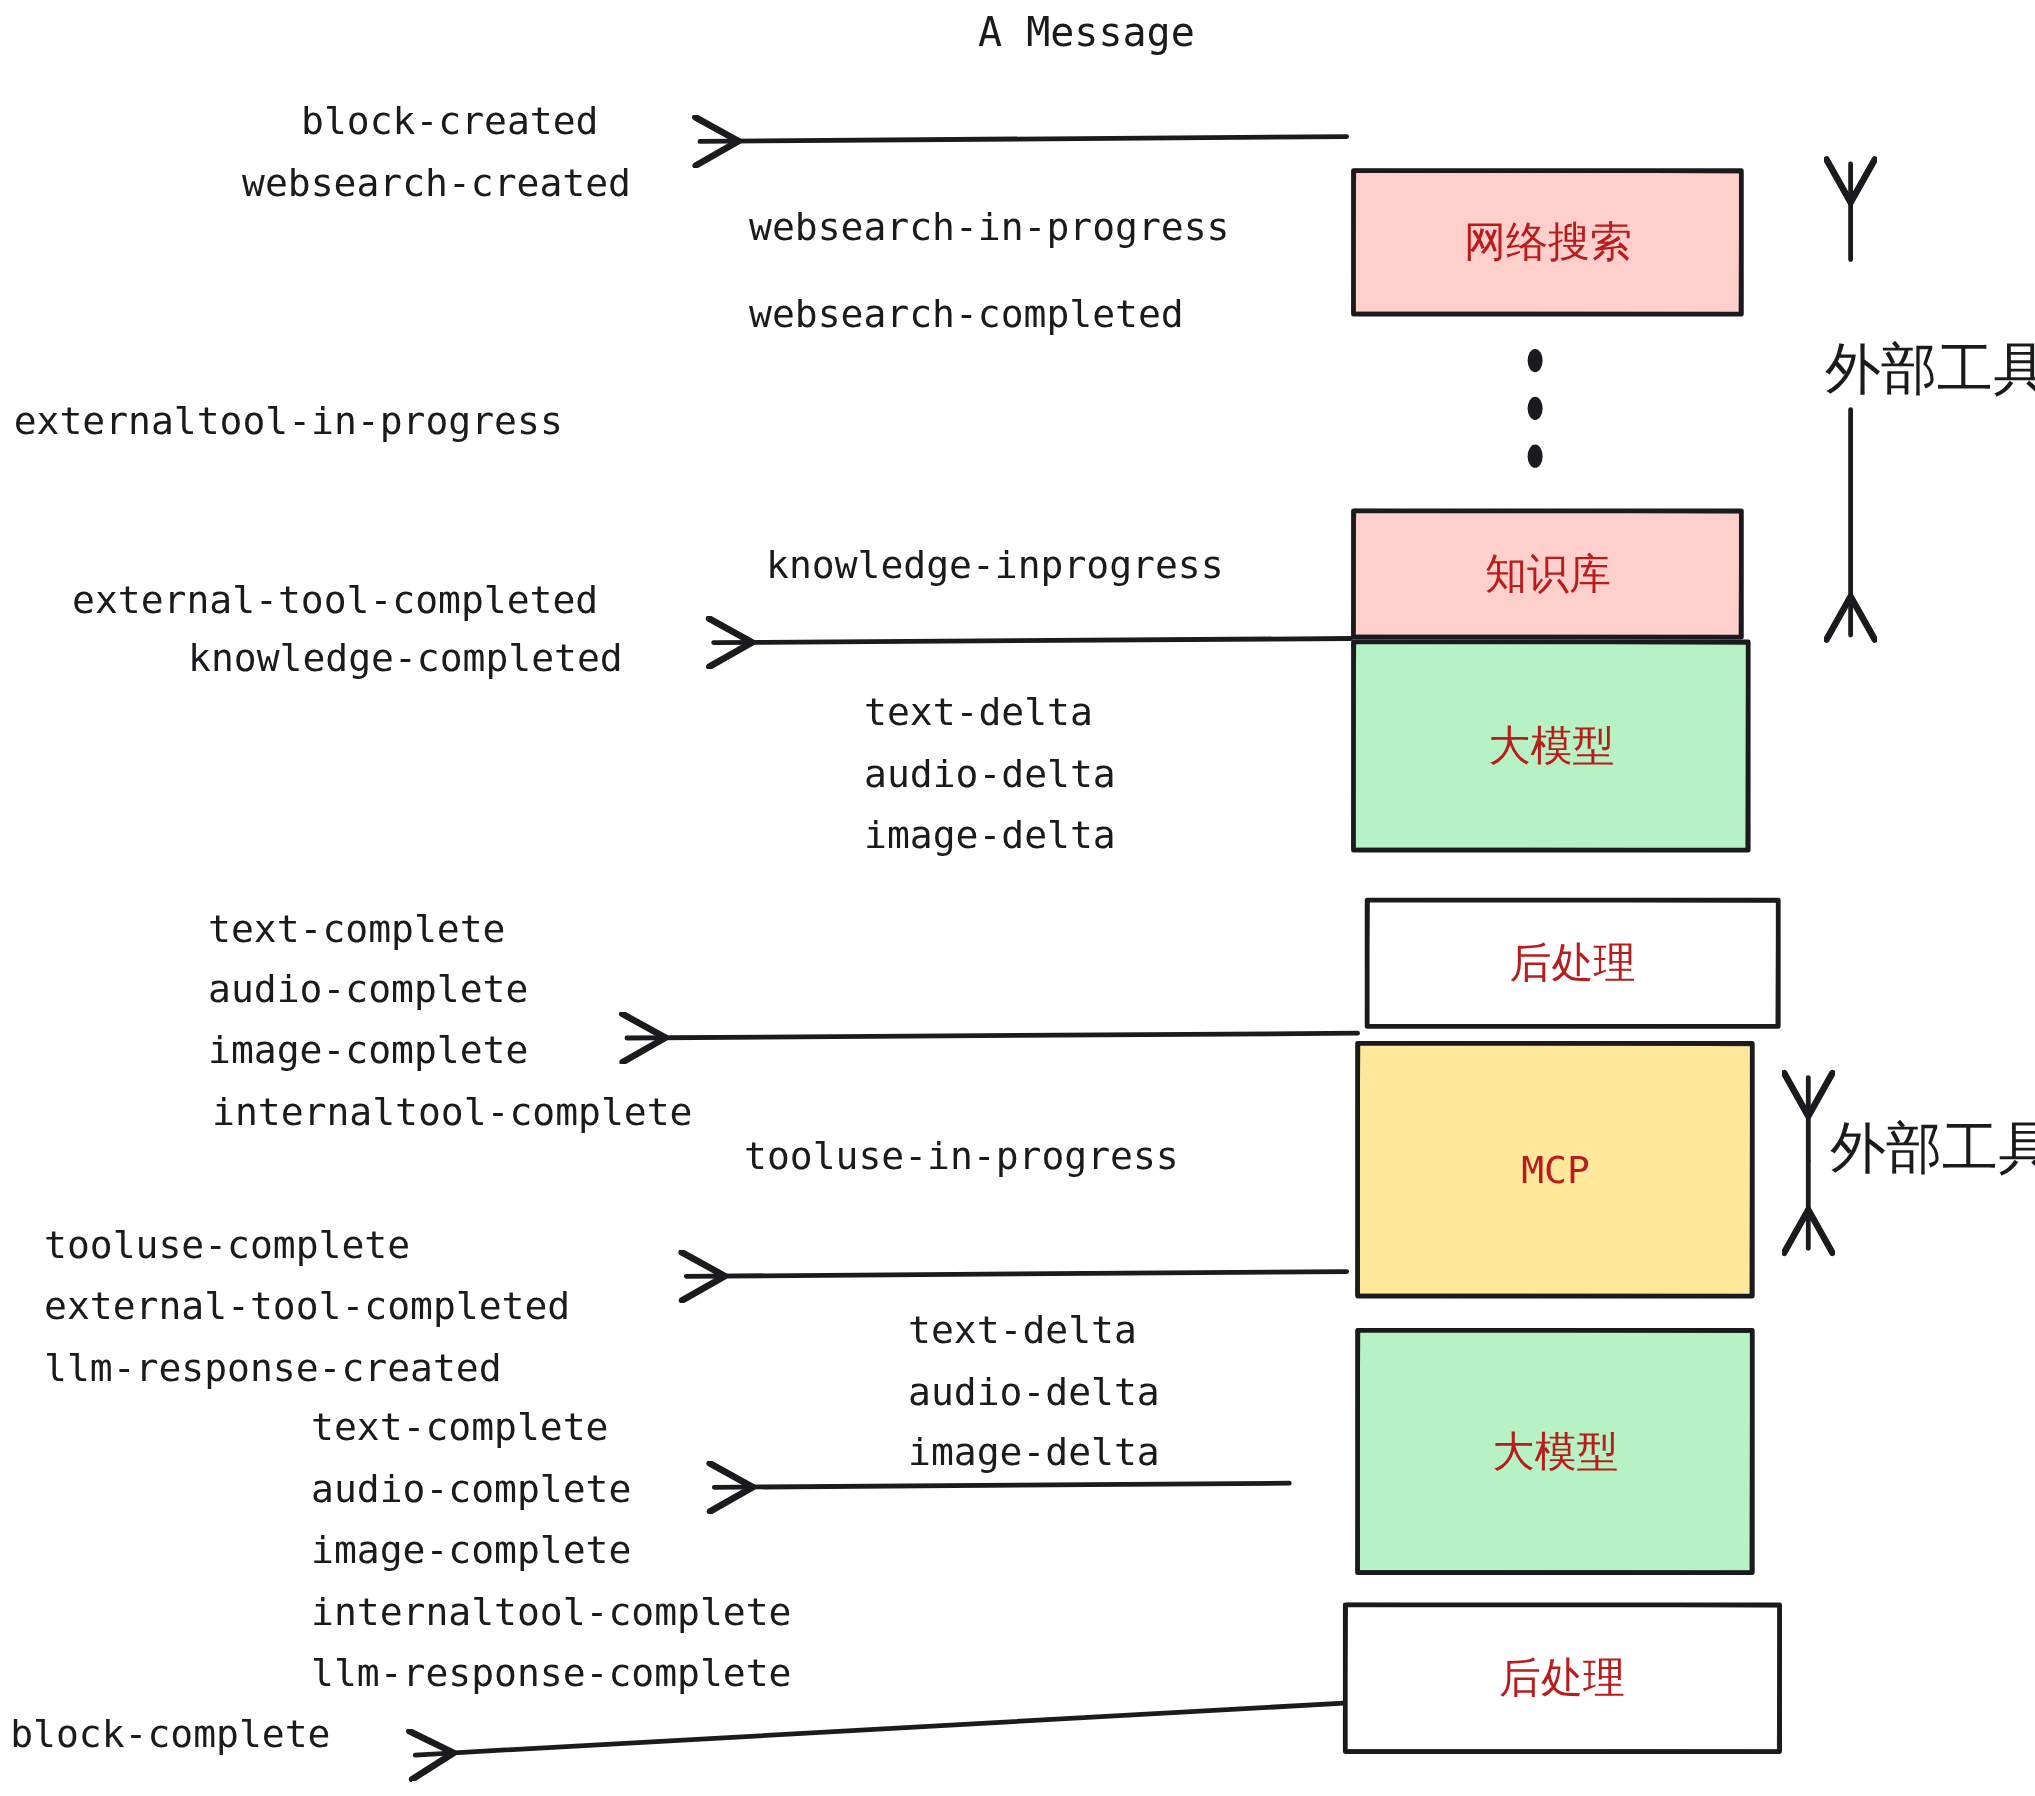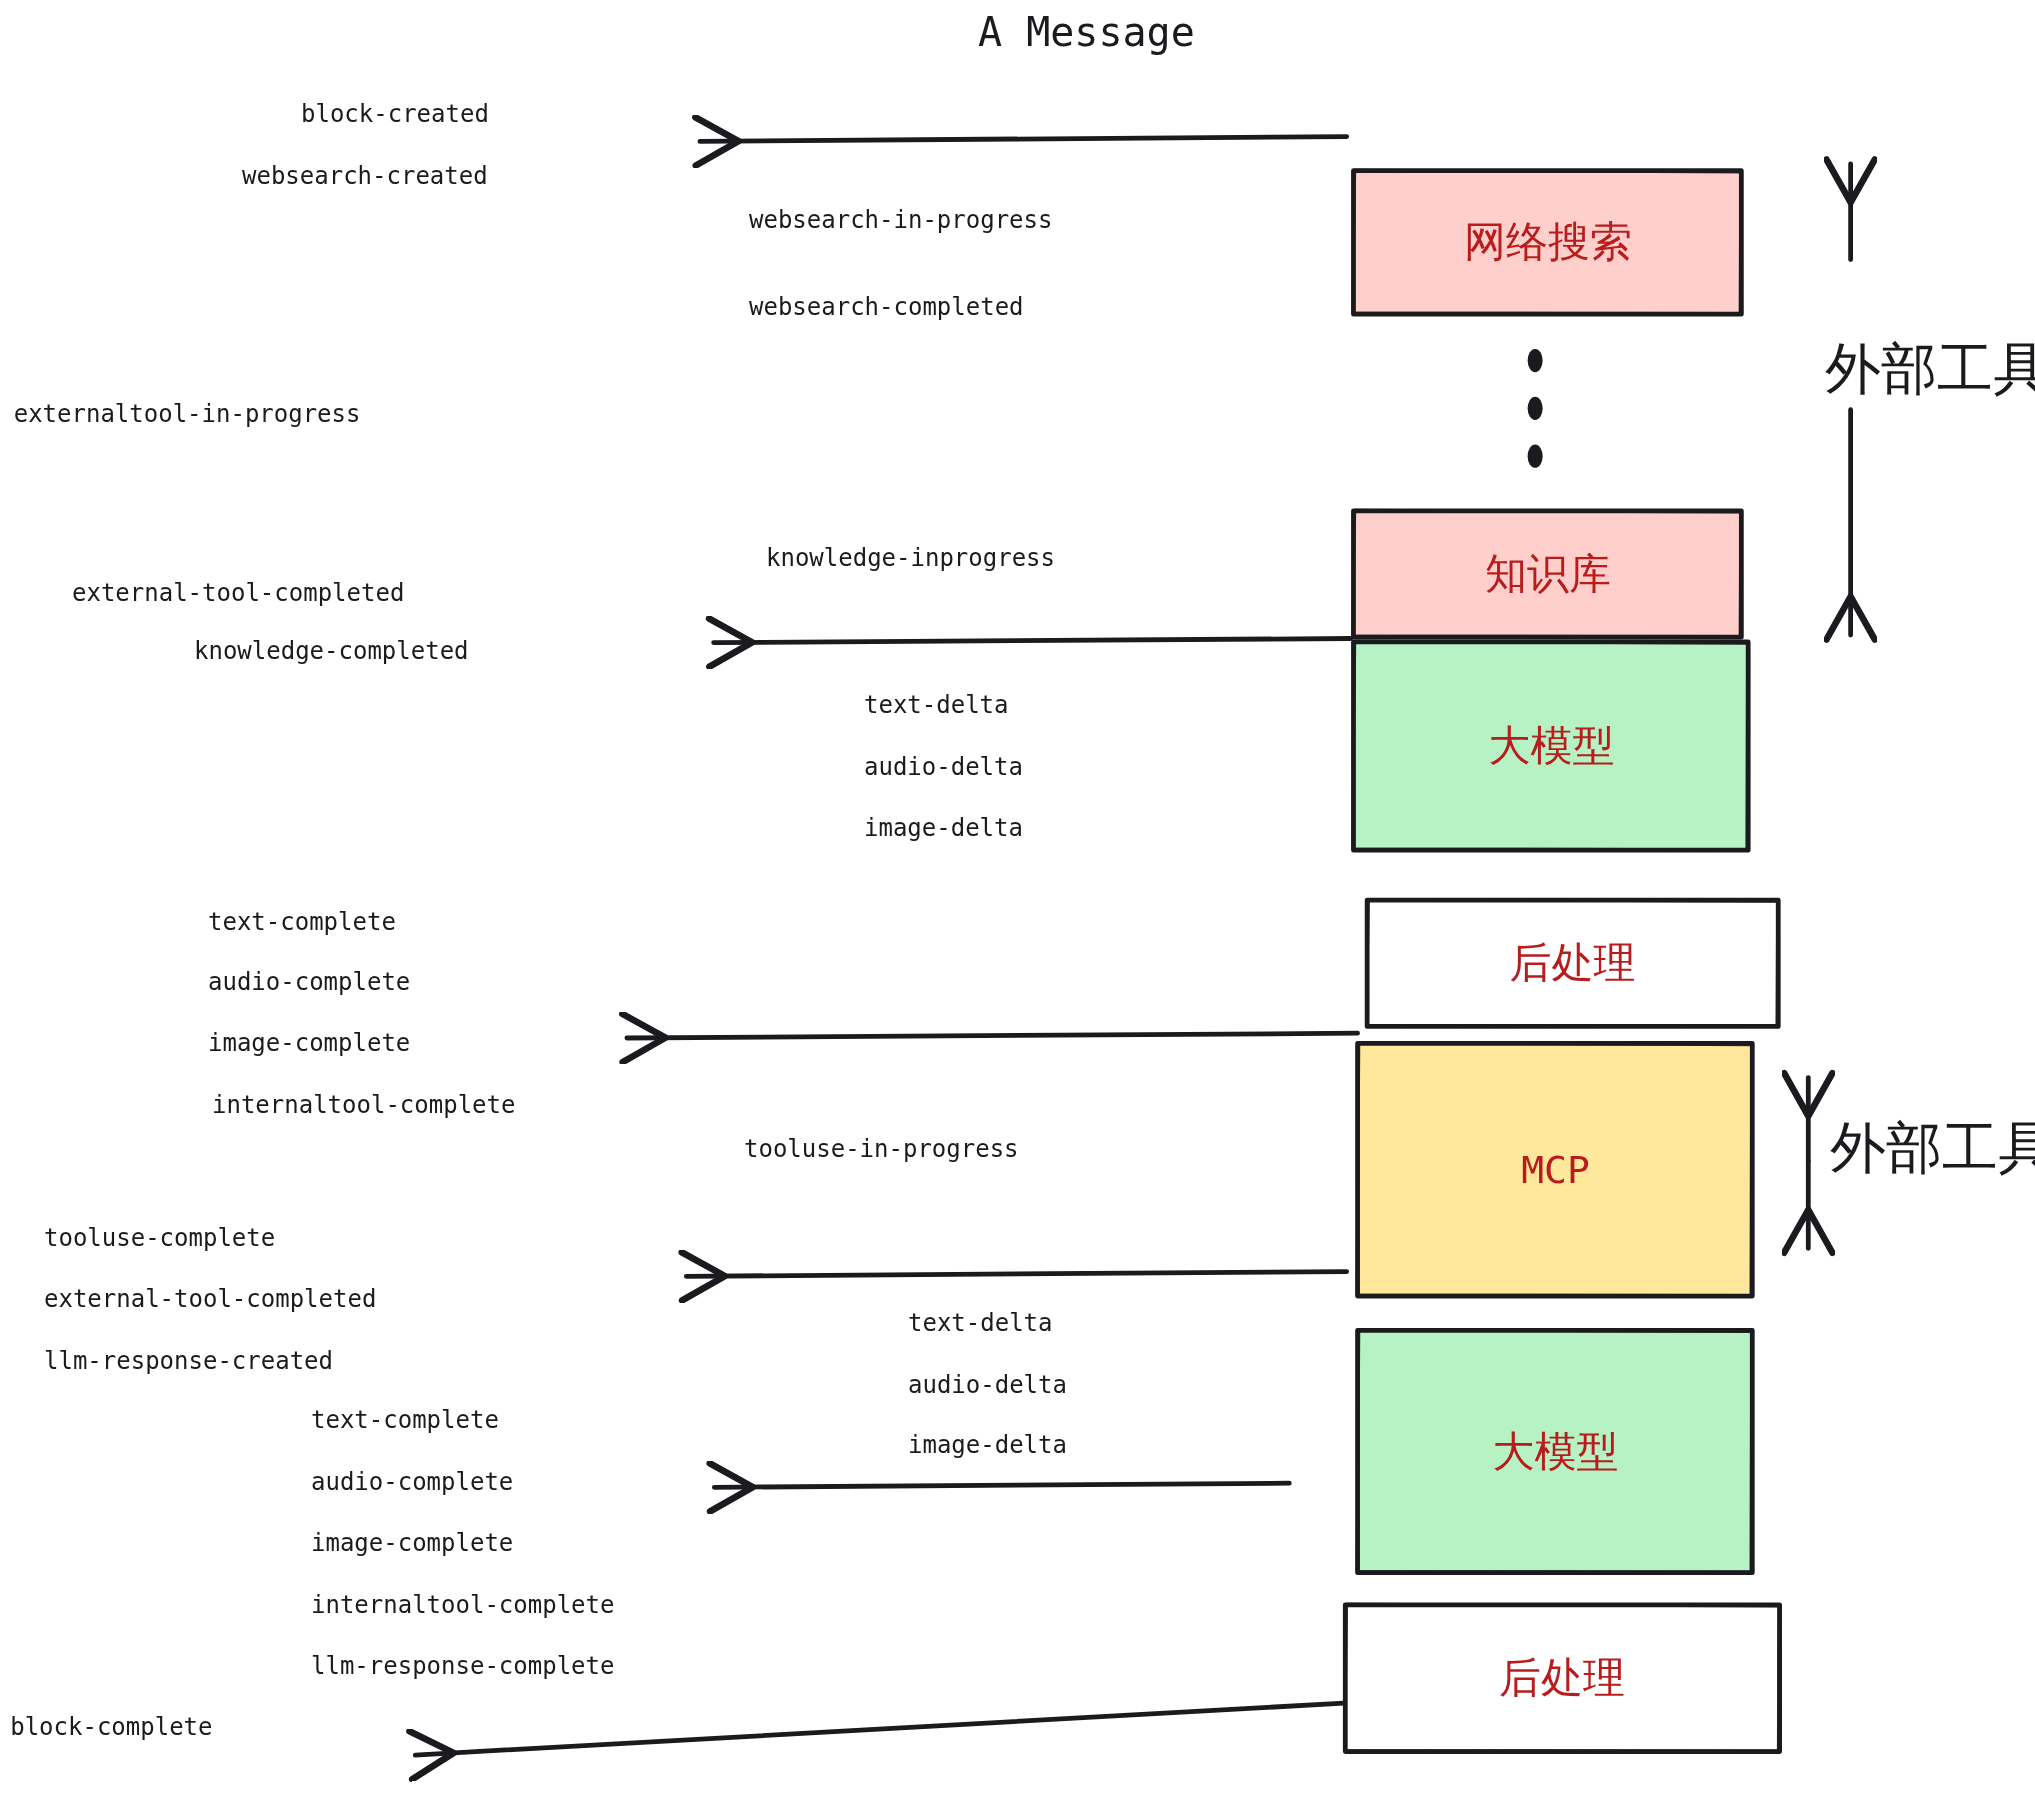--- a/index.html
+++ b/index.html
@@ -3,21 +3,21 @@
 <meta charset="utf-8">
 <style>
   html,body{margin:0;padding:0;background:#ffffff;}
   body{width:2035px;height:1796px;overflow:hidden;
        font-family:"DejaVu Sans Mono","Liberation Mono",monospace;}
   #stage{position:relative;width:2035px;height:1796px;background:#fff;}
   #stage svg{position:absolute;left:0;top:0;width:2035px;height:1796px;}
 
   .ev{position:absolute;white-space:pre;color:#1b1b1f;
       font-family:"DejaVu Sans Mono","Liberation Mono",monospace;
-      font-size:24px;line-height:1;letter-spacing:0px;}
+      font-size:38px;line-height:1;letter-spacing:0px;}
 
   .boxlabel{position:absolute;white-space:pre;color:#b91c1c;
       text-align:center;font-family:"DejaVu Sans","Liberation Sans",sans-serif;
       font-size:42px;line-height:1;}
   .boxlabel.mono{font-family:"DejaVu Sans Mono","Liberation Mono",monospace;font-size:38px;text-align:center;}
 
   .title{position:absolute;white-space:pre;color:#1b1b1f;
       font-family:"DejaVu Sans Mono","Liberation Mono",monospace;
       font-size:40px;line-height:1;}
 
@@ -94,21 +94,21 @@
   <div class="title" style="left:978px;top:12.3px;">A Message</div>
 
   <div id="events-layer">
       <div class="ev" style="left: 301px; top: 102px;">block-created</div>
       <div class="ev" style="left: 242px; top: 164px;">websearch-created</div>
       <div class="ev" style="left: 749px; top: 208px;">websearch-in-progress</div>
       <div class="ev" style="left: 749px; top: 295px;">websearch-completed</div>
       <div class="ev" style="left: 13.7px; top: 402px;">externaltool-in-progress</div>
       <div class="ev" style="left: 766px; top: 546px;">knowledge-inprogress</div>
       <div class="ev" style="left: 72px; top: 581px;">external-tool-completed</div>
-      <div class="ev" style="left: 194px; top: 639px;">knowledge-completed</div>
+      <div class="ev" style="left: 188px; top: 639px;">knowledge-completed</div>
       <div class="ev" style="left: 864px; top: 693px;">text-delta</div>
       <div class="ev" style="left: 864px; top: 755px;">audio-delta</div>
       <div class="ev" style="left: 864px; top: 816px;">image-delta</div>
       <div class="ev" style="left: 208px; top: 910px;">text-complete</div>
       <div class="ev" style="left: 208px; top: 970px;">audio-complete</div>
       <div class="ev" style="left: 208px; top: 1031px;">image-complete</div>
       <div class="ev" style="left: 212px; top: 1093px;">internaltool-complete</div>
       <div class="ev" style="left: 744px; top: 1137px;">tooluse-in-progress</div>
       <div class="ev" style="left: 44px; top: 1226px;">tooluse-complete</div>
       <div class="ev" style="left: 44px; top: 1287px;">external-tool-completed</div>

